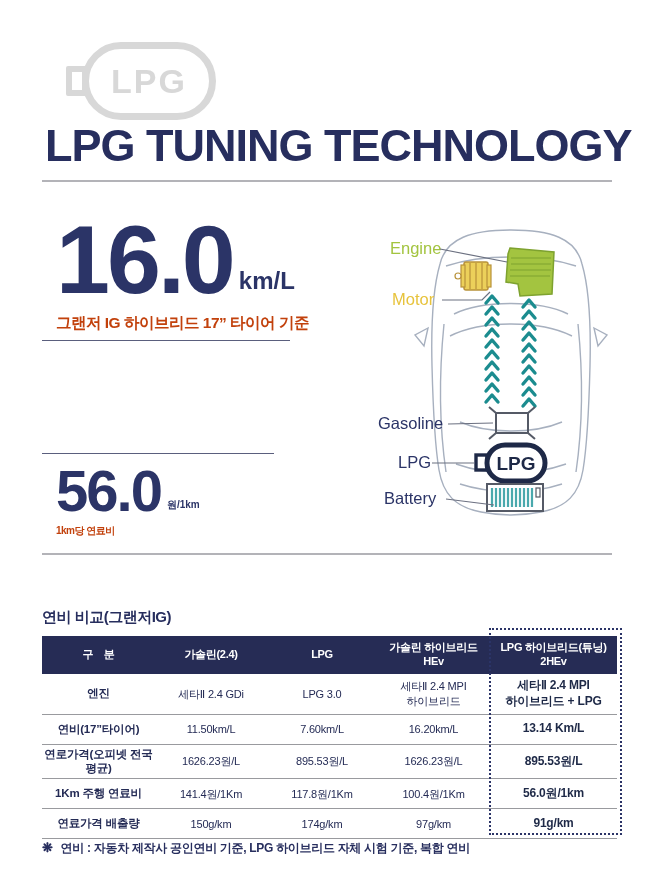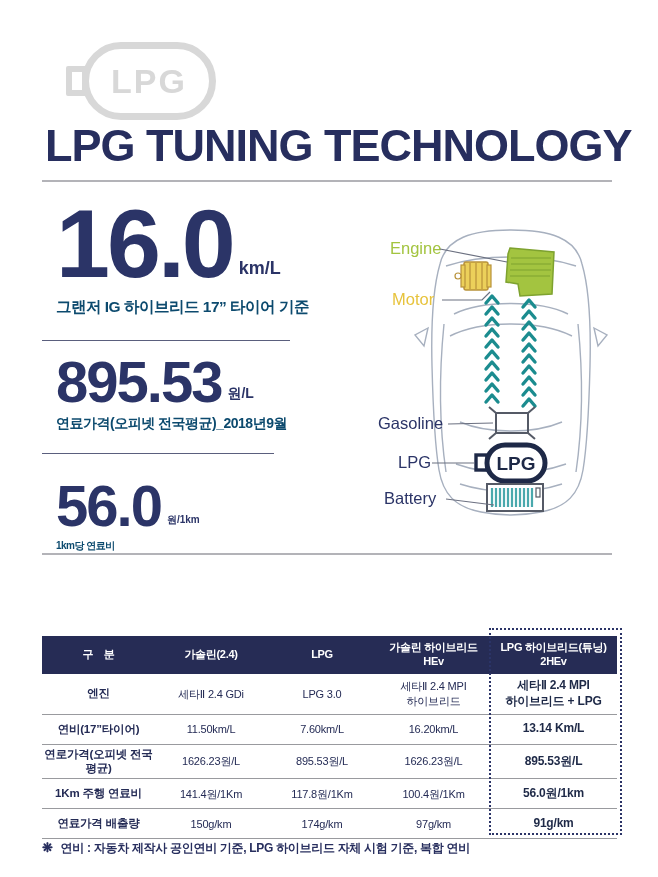--- a/index.html
+++ b/index.html
@@ -32,30 +32,30 @@
   .div-title { left:42px; top:176px; width:570px; height:2px; }
   .div-sub1  { left:42px; top:336px; width:248px; height:1px; background:#5a5f7d; }
   .div-sub2  { left:42px; top:449px; width:232px; height:1px; background:#5a5f7d; }
   .div-mid   { left:42px; top:549px; width:570px; height:2px; }
 
   
   .stat { position:absolute; left:56px; }
   .stat-row { display:flex; align-items:flex-end; }
   .stat-value { font-weight:800; color:#2b3467; line-height:0.9; letter-spacing:-3px; }
   .stat-unit  { font-weight:700; color:#2b3467; margin-left:6px; }
-  .stat-caption { font-weight:600; color:#0c4a6e; }
-  .stat-1 { top:196px; }
+  .stat-caption { font-weight:600; color:#c2410c; }
+  .stat-1 { top:212px; }
   .stat-1 .stat-value { font-size:97px; }
-  .stat-1 .stat-unit  { font-size:18px; margin-bottom:8px; }
+  .stat-1 .stat-unit  { font-size:24px; margin-bottom:8px; }
   .stat-1 .stat-caption { font-size:15.5px; margin-top:10px; letter-spacing:-0.5px; }
   .stat-2 { top:352px; }
   .stat-2 .stat-value { font-size:58px; letter-spacing:-2px; }
   .stat-2 .stat-unit  { font-size:14px; margin-bottom:5px; }
   .stat-2 .stat-caption { font-size:14px; margin-top:7px; letter-spacing:-0.5px; }
-  .stat-3 { top:476px; }
+  .stat-3 { top:461px; }
   .stat-3 .stat-value { font-size:58px; letter-spacing:-2px; }
   .stat-3 .stat-unit  { font-size:10px; margin-bottom:5px; }
   .stat-3 .stat-caption { font-size:10px; margin-top:7px; letter-spacing:-0.5px; }
 
   
   .diagram { position:absolute; left:370px; top:220px; width:268px; height:298px; }
 
   
   .table-title {
     position:absolute; left:42px; top:604px;
@@ -112,27 +112,20 @@
 
   <div class="stat stat-1">
     <div class="stat-row">
       <span class="stat-value">16.0</span>
       <span class="stat-unit">km/L</span>
     </div>
     <div class="stat-caption">그랜저 IG 하이브리드 17” 타이어 기준</div>
   </div>
   <div class="divider div-sub1"></div>
 
-  <div class="stat stat-2">
-    <div class="stat-row">
-      <span class="stat-value">895.53</span>
-      <span class="stat-unit">원/L</span>
-    </div>
-    <div class="stat-caption">연료가격(오피넷 전국평균)_2018년9월</div>
-  </div>
   <div class="divider div-sub2"></div>
 
   <div class="stat stat-3">
     <div class="stat-row">
       <span class="stat-value">56.0</span>
       <span class="stat-unit">원/1km</span>
     </div>
     <div class="stat-caption">1km당 연료비</div>
   </div>
 
@@ -217,20 +210,21 @@
       <line x1="78" y1="200" x2="123" y2="199" stroke="#6b7080" stroke-width="1.2"></line>
       <text x="28" y="244" fill="#2b3467">LPG</text>
       <line x1="62" y1="239" x2="104" y2="239" stroke="#6b7080" stroke-width="1.2"></line>
       <text x="14" y="280" fill="#2b3467">Battery</text>
       <line x1="76" y1="275" x2="124" y2="281" stroke="#6b7080" stroke-width="1.2"></line>
     </g>
   </svg>
 
   <div class="divider div-mid"></div>
 
+  <div class="table-title">연비 비교(그랜저IG)</div>
 
   <table class="cmp-table">
     <colgroup>
         <col class="c1">
         <col class="c2">
         <col class="c3">
         <col class="c4">
         <col class="c5">
       </colgroup>
     <thead>

